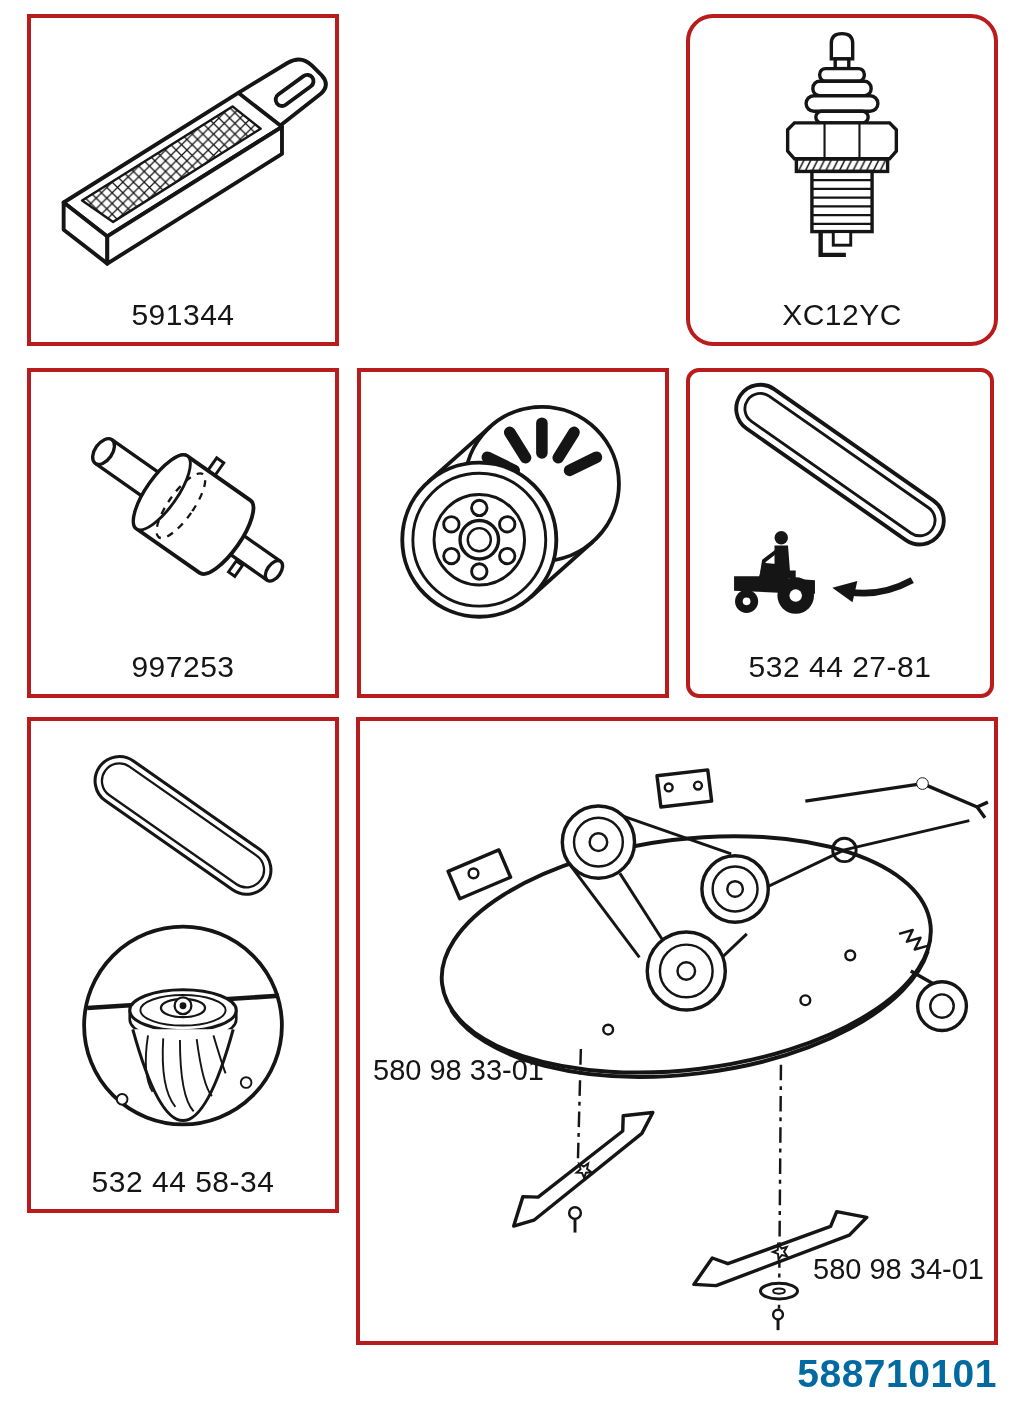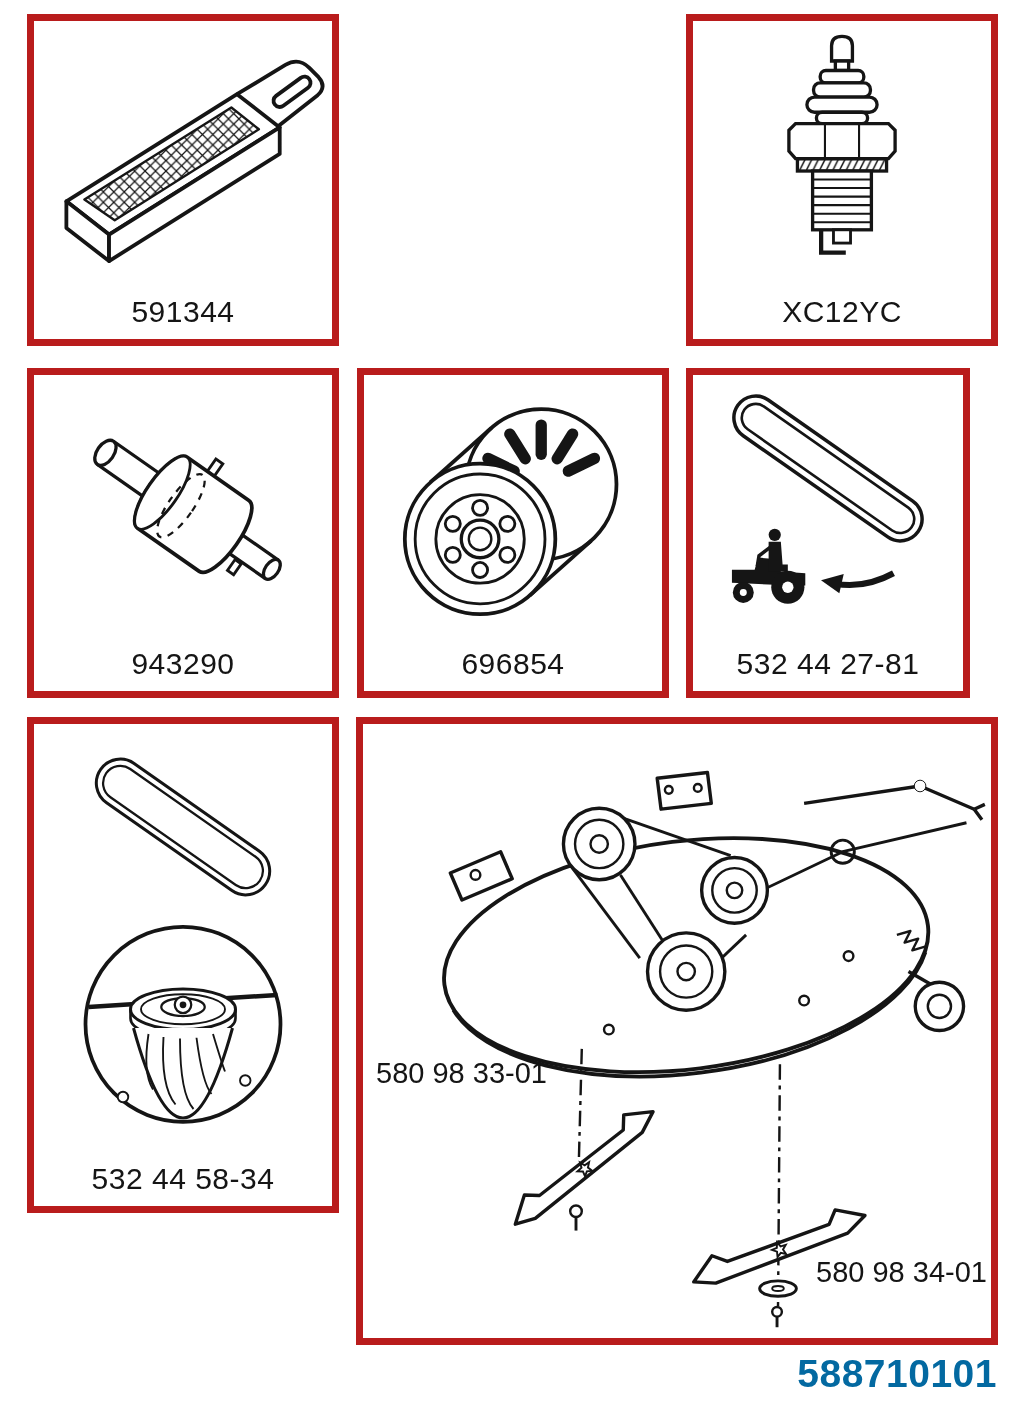--- a/index.html
+++ b/index.html
@@ -3,21 +3,21 @@
 <meta charset="utf-8">
 <style>
   * { box-sizing: border-box; }
   html, body { margin: 0; padding: 0; background: #ffffff; }
   .page {
     position: relative; width: 1024px; height: 1412px;
     background: #ffffff; overflow: hidden;
     font-family: "Liberation Sans", "DejaVu Sans", sans-serif;
     color: #151515;
   }
-  .cell { position: absolute; border: 7px solid #b91c1c; background: #fff; }
+  .cell { position: absolute; border: 4px solid #b91c1c; background: #fff; }
   .fig { position: absolute; left: 4px; right: 4px; top: 4px; bottom: 58px;
          display: flex; align-items: center; justify-content: center; }
   .fig.full { bottom: 4px; }
   .fig svg { width: 100%; height: 100%; display: block; }
   .part-label { position: absolute; left: 0; right: 0; bottom: 10px;
                 text-align: center; font-size: 30px; letter-spacing: 0.5px; color: #151515; }
   .inline-label { position: absolute; font-size: 29px; color: #151515; white-space: nowrap; }
   .doc-number { position: absolute; right: 27px; top: 1352px;
                 font-size: 39px; font-weight: 700; letter-spacing: 0.5px; color: #0369a1; }
 </style>
@@ -41,21 +41,21 @@
           <polygon points="72,221 252,108 252,136 72,249" stroke-width="4"></polygon>
           <polygon points="46,184 201,87 230,110 78,206" fill="url(#mesh)" stroke-width="2.5"></polygon>
         </g>
         <line x1="252" y1="80" x2="278" y2="61" stroke="#151515" stroke-width="17" stroke-linecap="round"></line>
         <line x1="252" y1="80" x2="278" y2="61" stroke="#fff" stroke-width="9" stroke-linecap="round"></line>
       </svg>
     </div>
     <div class="part-label">591344</div>
   </div>
 
-  <div class="cell" style="left:686px; top:14px; width:312px; height:332px;">
+  <div class="cell" style="left:686px; top:14px; width:312px; height:332px;border-radius:27px;">
     <div class="fig">
       <svg viewBox="0 0 300 270" preserveAspectRatio="xMidYMid meet">
         <defs>
           <pattern id="knurl" width="7" height="14" patternUnits="userSpaceOnUse">
             <path d="M0 14 L7 0" stroke="#151515" stroke-width="1.6" fill="none"></path>
           </pattern>
         </defs>
         <g fill="#fff" stroke="#151515" stroke-width="3.5">
           <path d="M139 22 Q139 12 150 12 Q161 12 161 22 L161 38 L139 38 Z"></path>
           <rect x="143" y="38" width="14" height="10"></rect>
@@ -88,21 +88,21 @@
           <rect x="150" y="74" width="9" height="16" stroke-width="3"></rect>
           <path d="M124 90 L204 90 A16 46 0 0 1 204 182 L124 182 A16 46 0 0 1 124 90 Z" stroke-width="4"></path>
           <ellipse cx="124" cy="136" rx="16" ry="46" stroke-width="3"></ellipse>
           <ellipse cx="148" cy="136" rx="13" ry="40" fill="none" stroke-width="2.4" stroke-dasharray="7 7"></ellipse>
           <path d="M220 124 L266 124 M220 148 L266 148" stroke-width="3.5" fill="none"></path>
           <ellipse cx="266" cy="136" rx="7" ry="12" stroke-width="3.5"></ellipse>
           <rect x="228" y="150" width="8" height="14" stroke-width="3"></rect>
         </g>
       </svg>
     </div>
-    <div class="part-label">943290</div>
+    <div class="part-label">997253</div>
   </div>
 
   <div class="cell" style="left:357px; top:368px; width:312px; height:330px;">
     <div class="fig">
       <svg viewBox="0 0 300 270" preserveAspectRatio="xMidYMid meet">
         <circle cx="180" cy="112" r="80" fill="#fff" stroke="#151515" stroke-width="4"></circle>
         <g stroke="#151515" stroke-width="12" stroke-linecap="round">
           <line x1="180" y1="49" x2="180" y2="80" transform="rotate(-64 180 112)"></line>
           <line x1="180" y1="49" x2="180" y2="80" transform="rotate(-32 180 112)"></line>
           <line x1="180" y1="49" x2="180" y2="80"></line>
@@ -119,24 +119,23 @@
         <g fill="none" stroke="#151515" stroke-width="3">
           <circle cx="115" cy="137" r="8"></circle>
           <circle cx="144" cy="154" r="8"></circle>
           <circle cx="144" cy="187" r="8"></circle>
           <circle cx="115" cy="203" r="8"></circle>
           <circle cx="86" cy="187" r="8"></circle>
           <circle cx="86" cy="154" r="8"></circle>
         </g>
       </svg>
     </div>
-    <div class="part-label">696854</div>
-  </div>
-
-  <div class="cell" style="left:686px; top:368px; width:284px; height:330px;">
+  </div>
+
+  <div class="cell" style="left:686px; top:368px; width:308px; height:330px;border-radius:13px;">
     <div class="fig">
       <svg viewBox="0 0 300 270" preserveAspectRatio="xMidYMid meet">
         <g transform="rotate(35 150 92)">
           <rect x="24" y="67" width="252" height="50" rx="25" fill="#fff" stroke="#151515" stroke-width="4"></rect>
           <rect x="33" y="76" width="234" height="32" rx="16" fill="none" stroke="#151515" stroke-width="3"></rect>
         </g>
         <g transform="translate(40,168)" fill="#151515">
           <path d="M0 55 L0 40 L26 40 L30 26 L52 28 L56 42 L84 44 L84 58 L70 58 Z"></path>
           <circle cx="49" cy="0" r="7"></circle>
           <path d="M42 8 L56 8 L58 34 L64 34 L64 42 L42 42 Z"></path>

